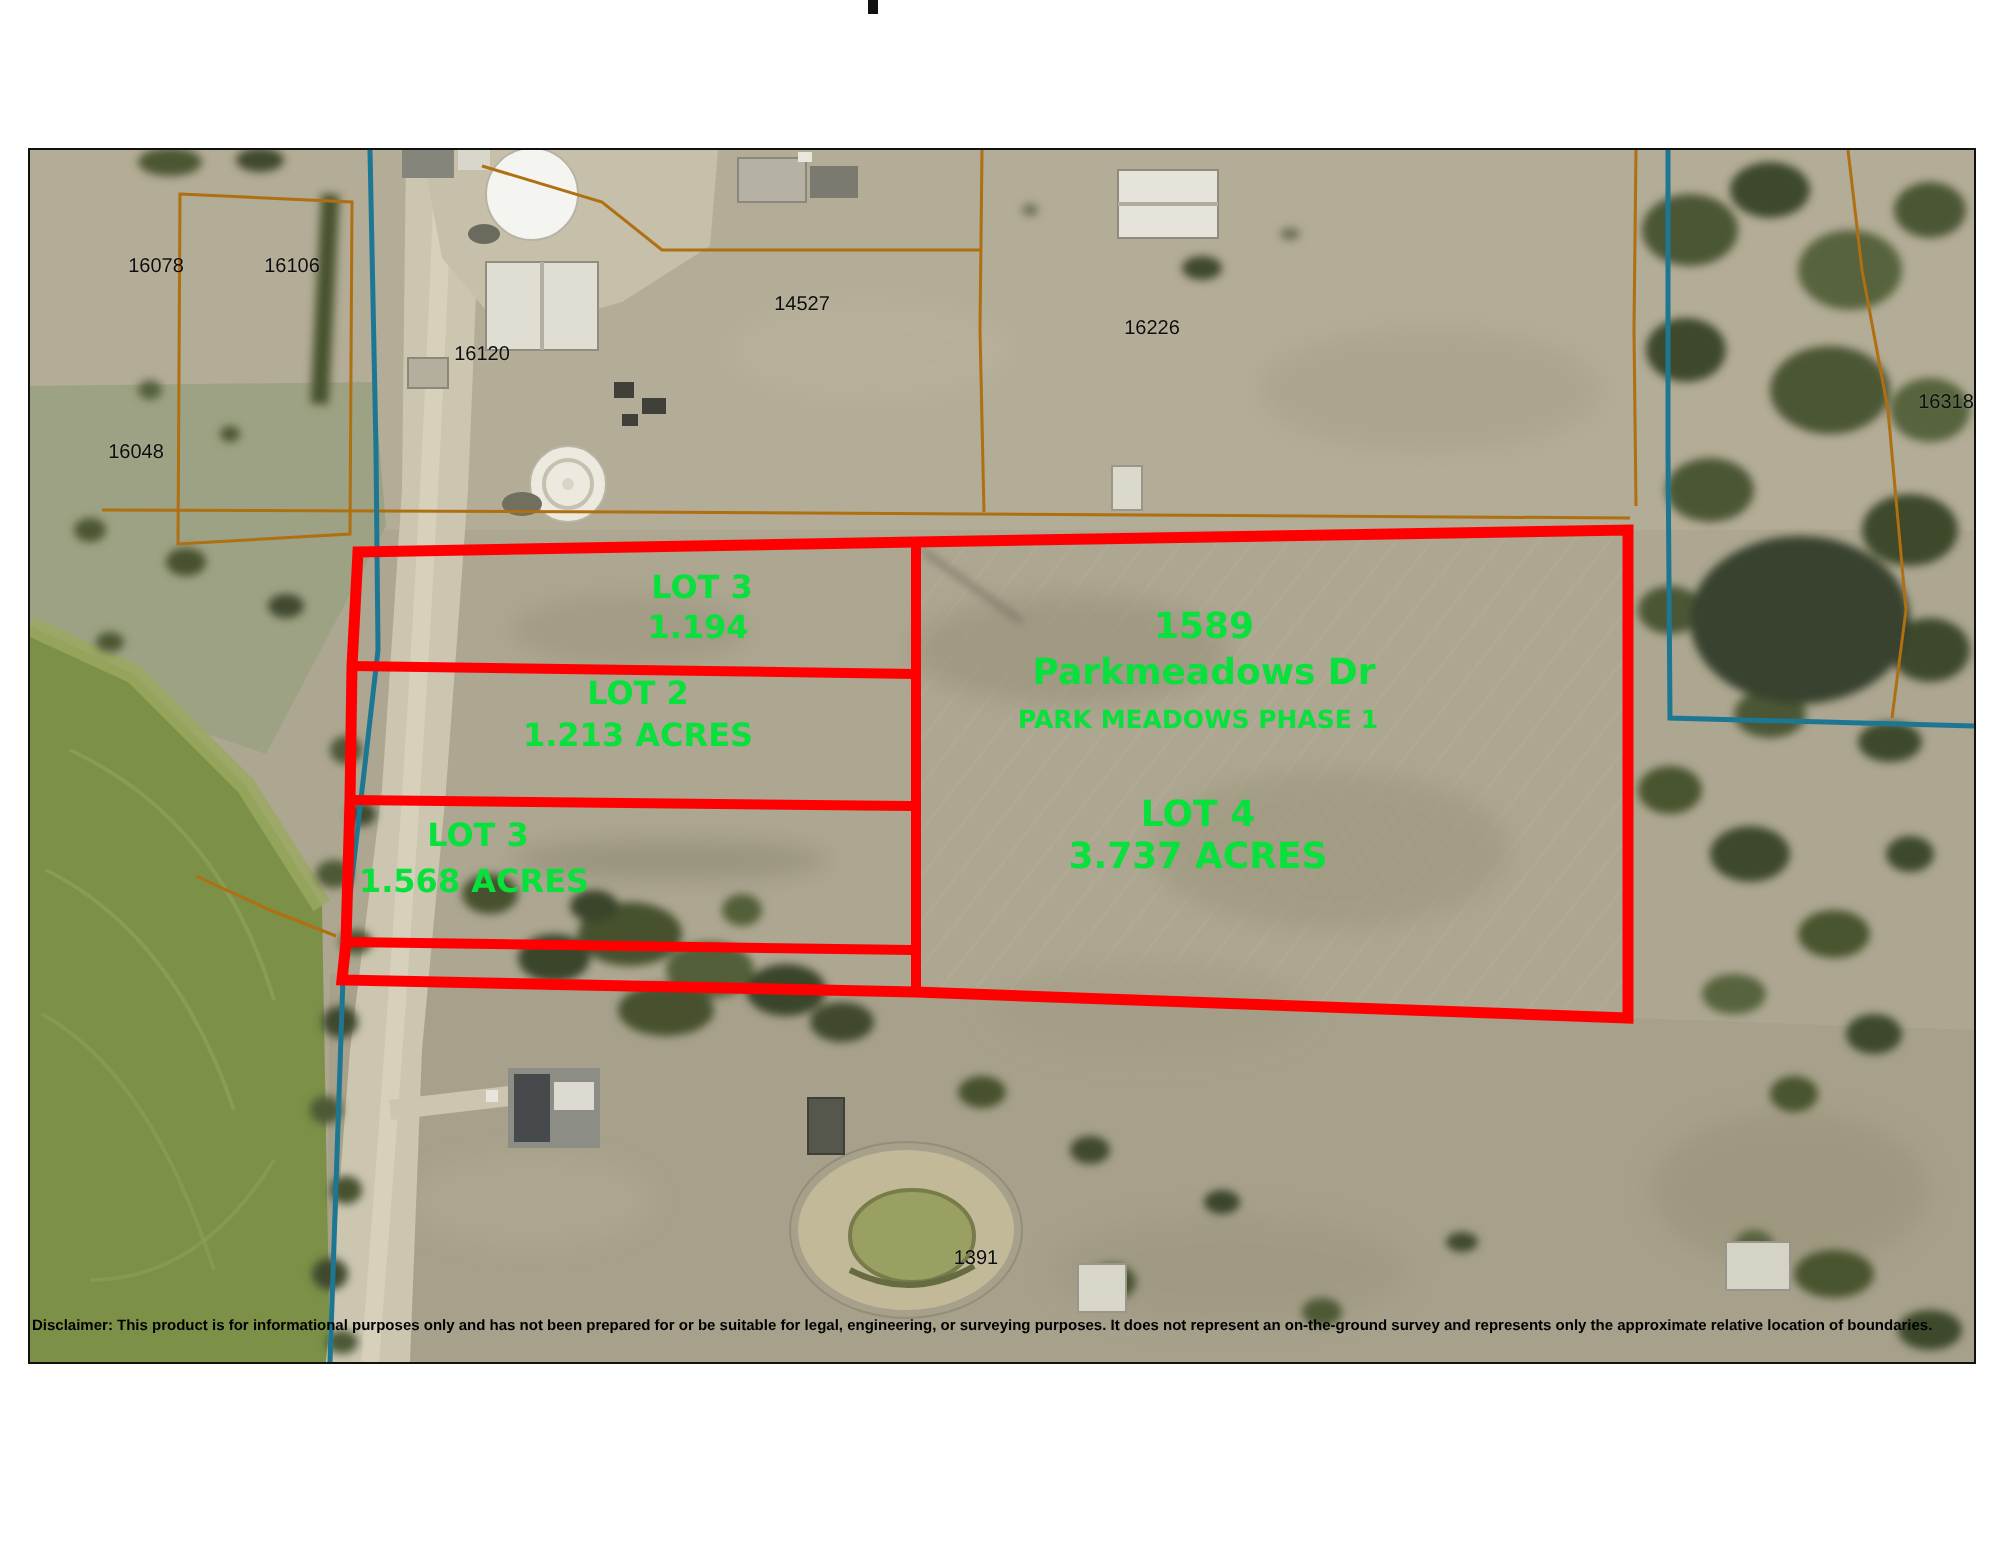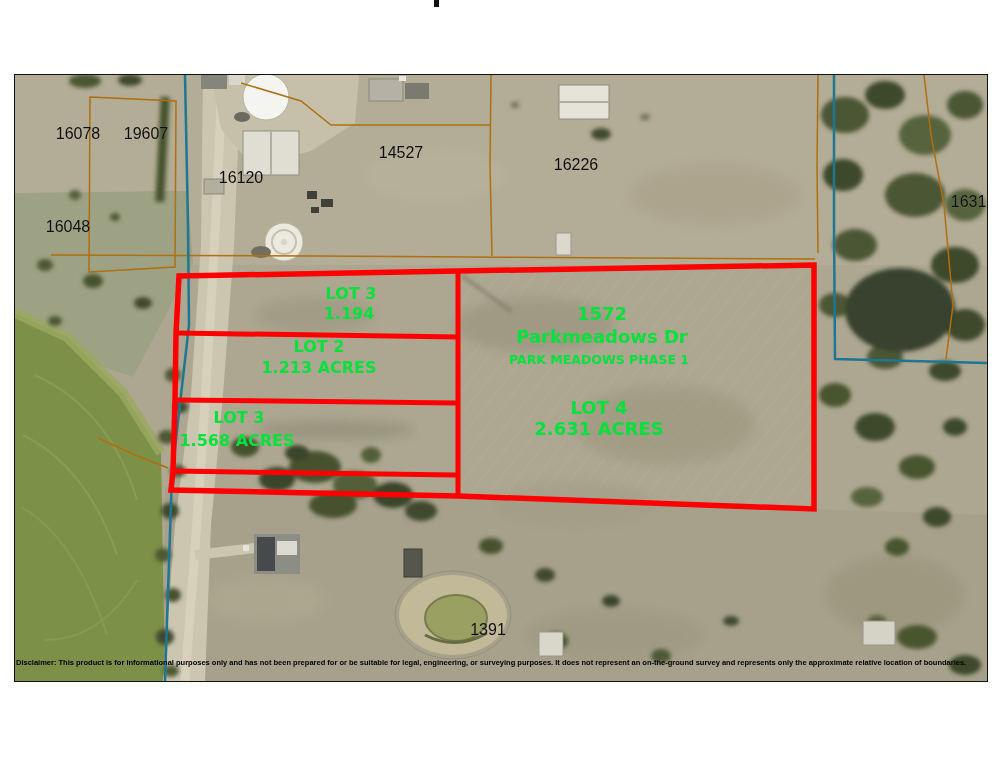--- a/index.html
+++ b/index.html
@@ -4,21 +4,21 @@
 <style>
   html,body{margin:0;padding:0;background:#ffffff;}
   .page{position:relative;width:1001px;height:774px;background:#ffffff;overflow:hidden;
         font-family:"Liberation Sans",sans-serif;}
   .top-tick{position:absolute;left:434px;top:0;width:5px;height:7px;background:#111;}
   .photo{position:absolute;left:14px;top:74px;width:972px;height:606px;
          border:1px solid #111;box-sizing:content-box;overflow:hidden;background:#ada791;}
   .photo svg{position:absolute;left:0;top:0;display:block;}
   .lbl{position:absolute;transform:translate(-50%,-50%);white-space:nowrap;line-height:1;}
   
-  .pid{font-family:"Liberation Sans",sans-serif;font-size:16px;color:#0d0d0d;
+  .pid{font-family:"Liberation Sans",sans-serif;font-size:10px;color:#0d0d0d;
        text-shadow:0 0 1px rgba(255,255,255,.25);}
   .pid-16078{left:63px;top:59px;}
   .pid-16106{left:131px;top:59px;}
   .pid-16120{left:226px;top:103px;}
   .pid-16048{left:53px;top:152px;}
   .pid-16176{left:386px;top:78px;}
   .pid-16226{left:561px;top:90px;}
   .pid-16318{left:958px;top:127px;}
   .pid-1391{left:473px;top:555px;}
   
@@ -216,35 +216,35 @@
       <g stroke="#ff0000" fill="none">
         <polygon stroke-width="5.5" points="164,201 443,196 799,190 799,434 443,421 156,415 158,396 160,325 161,258"></polygon>
         <line stroke-width="5" x1="443" y1="196" x2="443" y2="421"></line>
         <line stroke-width="5" x1="161" y1="258" x2="443" y2="262"></line>
         <line stroke-width="5" x1="160" y1="325" x2="441" y2="328"></line>
         <line stroke-width="5" x1="158" y1="396" x2="441" y2="400"></line>
       </g>
     </svg>
 
     <div class="lbl pid pid-16078">16078</div>
-    <div class="lbl pid pid-16106">19607</div>
+    <div class="lbl pid pid-16106">16106</div>
     <div class="lbl pid pid-16120">16120</div>
     <div class="lbl pid pid-16048">16048</div>
     <div class="lbl pid pid-16176">14527</div>
     <div class="lbl pid pid-16226">16226</div>
     <div class="lbl pid pid-16318">16318</div>
     <div class="lbl pid pid-1391">1391</div>
 
     <div class="lbl glabel g16 lot3t-name">LOT 3</div>
     <div class="lbl glabel g16 lot3t-acres">1.194</div>
     <div class="lbl glabel g16 lot2-name">LOT 2</div>
     <div class="lbl glabel g16 lot2-acres">1.213 ACRES</div>
     <div class="lbl glabel g16 lot3b-name">LOT 3</div>
     <div class="lbl glabel g16 lot3b-acres">1.568 ACRES</div>
-    <div class="lbl glabel g18 addr-num">1572</div>
+    <div class="lbl glabel g18 addr-num">1589</div>
     <div class="lbl glabel g18 addr-street">Parkmeadows Dr</div>
     <div class="lbl glabel g12 addr-sub">PARK MEADOWS PHASE 1</div>
     <div class="lbl glabel g18 lot4-name">LOT 4</div>
-    <div class="lbl glabel g18 lot4-acres">2.631 ACRES</div>
+    <div class="lbl glabel g18 lot4-acres">3.737 ACRES</div>
   </div>
 
   <div class="disclaimer">Disclaimer: This product is for informational purposes only and has not been prepared for or be suitable for legal, engineering, or surveying purposes. It does not represent an on-the-ground survey and represents only the approximate relative location of boundaries.</div>
 </div>
 
 </body></html>

